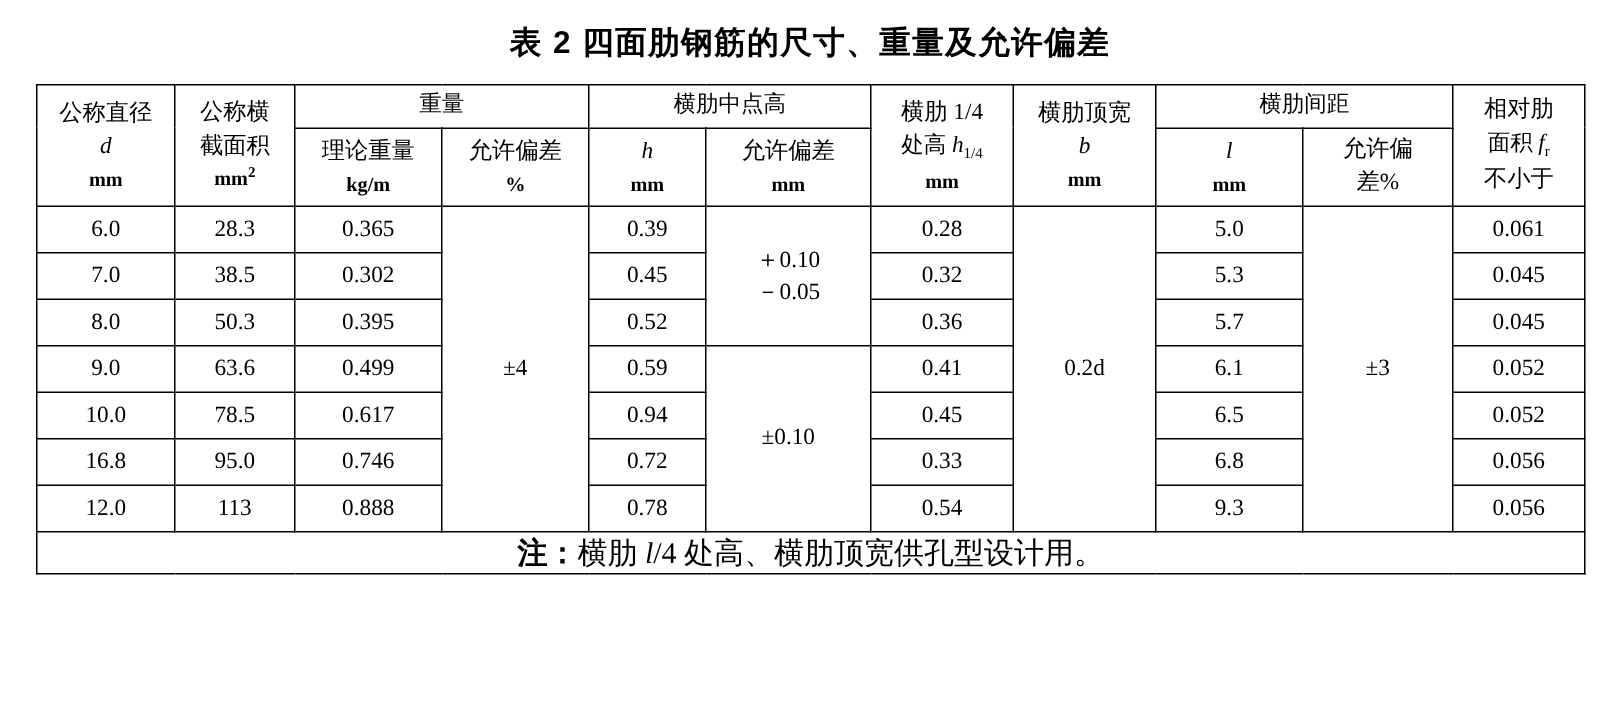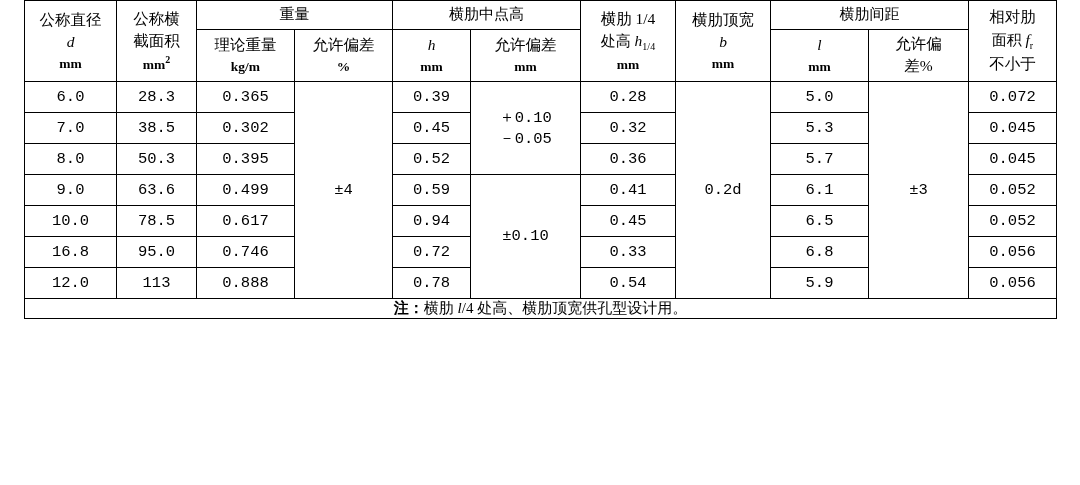--- a/index.html
+++ b/index.html
@@ -73,42 +73,43 @@
   }
   .sup {
     font-size: 10px;
     vertical-align: super;
   }
   .sub {
     font-size: 10px;
     vertical-align: sub;
   }
   td.num {
-    font-family: Liberation Mono, monospace;
+    font-family: Liberation Serif, serif;
     font-size: 15.5px;
     height: 30px;
   }
   .rowgroup-sep td { border-bottom-width: 2px; }
   .note-row td {
     text-align: left;
     padding: 6px 0 6px 40px;
-    font-size: 15px;
+    font-size: 20px;
     border-top-width: 2px;
   }
   .note-label {
     font-weight: bold;
     font-family: "Liberation Sans", "DejaVu Sans", sans-serif;
   }
   .ital { font-style: italic; }
 </style>
 </head>
 <body>
 
 <div class="page">
 
+  <div class="title">表 2    四面肋钢筋的尺寸、重量及允许偏差</div>
 
   <div class="table-wrap">
     <table class="main">
       <colgroup>
         <col style="width:92px">
         <col style="width:80px">
         <col style="width:98px">
         <col style="width:98px">
         <col style="width:78px">
         <col style="width:110px">
@@ -185,21 +186,21 @@
           <td class="num" rowspan="7">±4</td>
           <td class="num">0.39</td>
           <td class="num thick-bot" rowspan="3">
             <span class="hdr-line">＋0.10</span>
             <span class="hdr-line">－0.05</span>
           </td>
           <td class="num">0.28</td>
           <td class="num" rowspan="7"><span>0.2d</span></td>
           <td class="num">5.0</td>
           <td class="num" rowspan="7">±3</td>
-          <td class="num outer-right">0.072</td>
+          <td class="num outer-right">0.061</td>
         </tr>
         <tr>
           <td class="num outer-left">7.0</td>
           <td class="num">38.5</td>
           <td class="num">0.302</td>
           <td class="num">0.45</td>
           <td class="num">0.32</td>
           <td class="num">5.3</td>
           <td class="num outer-right">0.045</td>
         </tr>
@@ -239,21 +240,21 @@
           <td class="num">0.33</td>
           <td class="num">6.8</td>
           <td class="num outer-right">0.056</td>
         </tr>
         <tr class="rowgroup-sep">
           <td class="num outer-left">12.0</td>
           <td class="num">113</td>
           <td class="num">0.888</td>
           <td class="num">0.78</td>
           <td class="num">0.54</td>
-          <td class="num">5.9</td>
+          <td class="num">9.3</td>
           <td class="num outer-right">0.056</td>
         </tr>
         <tr class="note-row">
           <td colspan="11" class="outer-left outer-right outer-bot">
             <span class="note-label">注：</span><span>横肋 </span><span class="ital">l</span><span>/4 处高、横肋顶宽供孔型设计用。</span>
           </td>
         </tr>
       </tbody>
     </table>
   </div>

